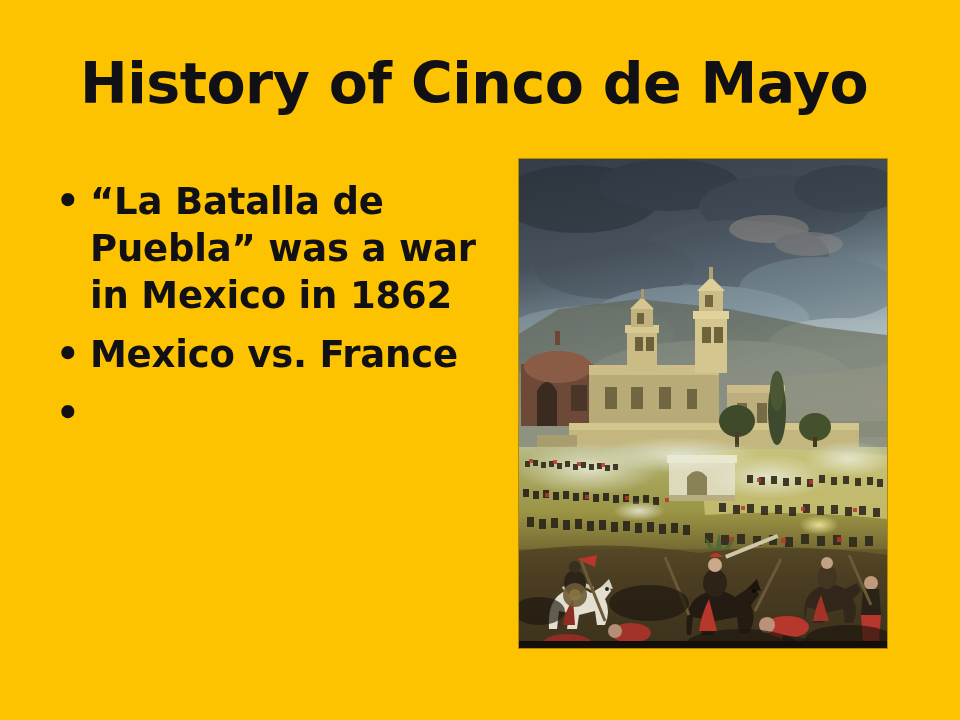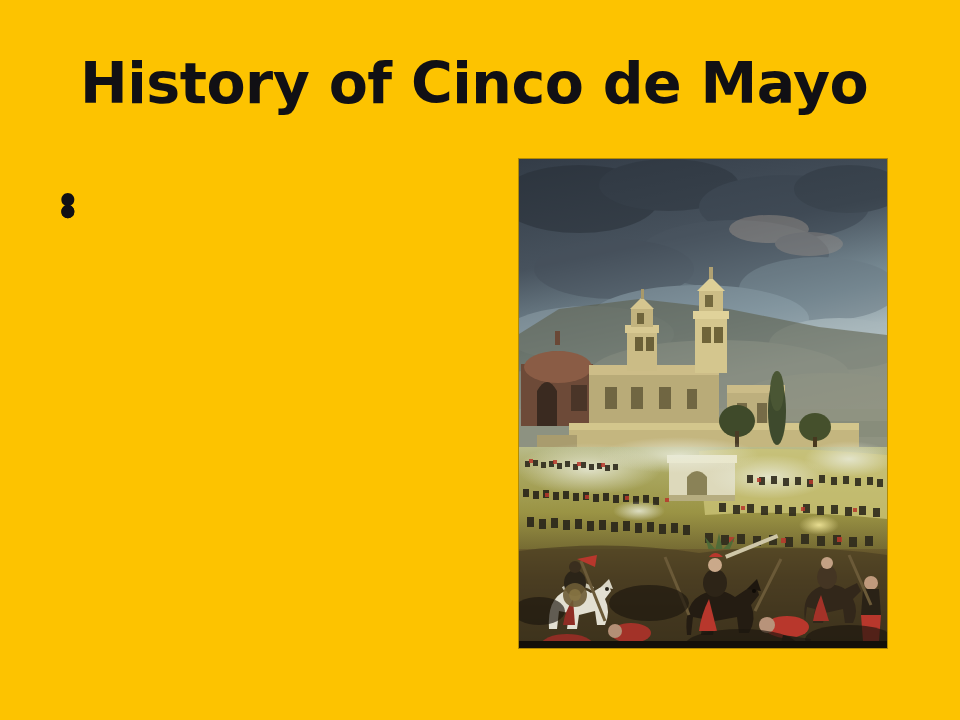--- a/index.html
+++ b/index.html
@@ -86,23 +86,25 @@
 </head>
 <body>
 
 <div id="slide" style="background: rgb(253, 195, 0); text-decoration: underline;">
 
   <div id="slide-title" style="color: rgb(17, 16, 20);">History of Cinco de Mayo</div>
 
   <ul id="bullet-list" style="color: rgb(17, 16, 20);">
     <li class="bullet-item">
       <span class="bullet-marker">•</span>
+      <span class="bullet-text">“La Batalla de Puebla” was a war in Mexico in 1862</span>
     </li>
     <li class="bullet-item">
       <span class="bullet-marker">•</span>
+      <span class="bullet-text">Mexico vs. France</span>
     </li>
     <li class="bullet-item">
       <span class="bullet-marker">•</span>
     </li>
   </ul>
 
   <div id="battle-painting" title="Painting of the Battle of Puebla showing a fortified church with twin bell towers and a dome on a hill, a stormy blue-grey sky, and masses of cavalry and infantry fighting across the field below">
     <svg viewBox="0 0 368 489" preserveAspectRatio="none" aria-hidden="true">
       <defs>
         <linearGradient id="skyGrad" x1="0" y1="0" x2="0.25" y2="1">

